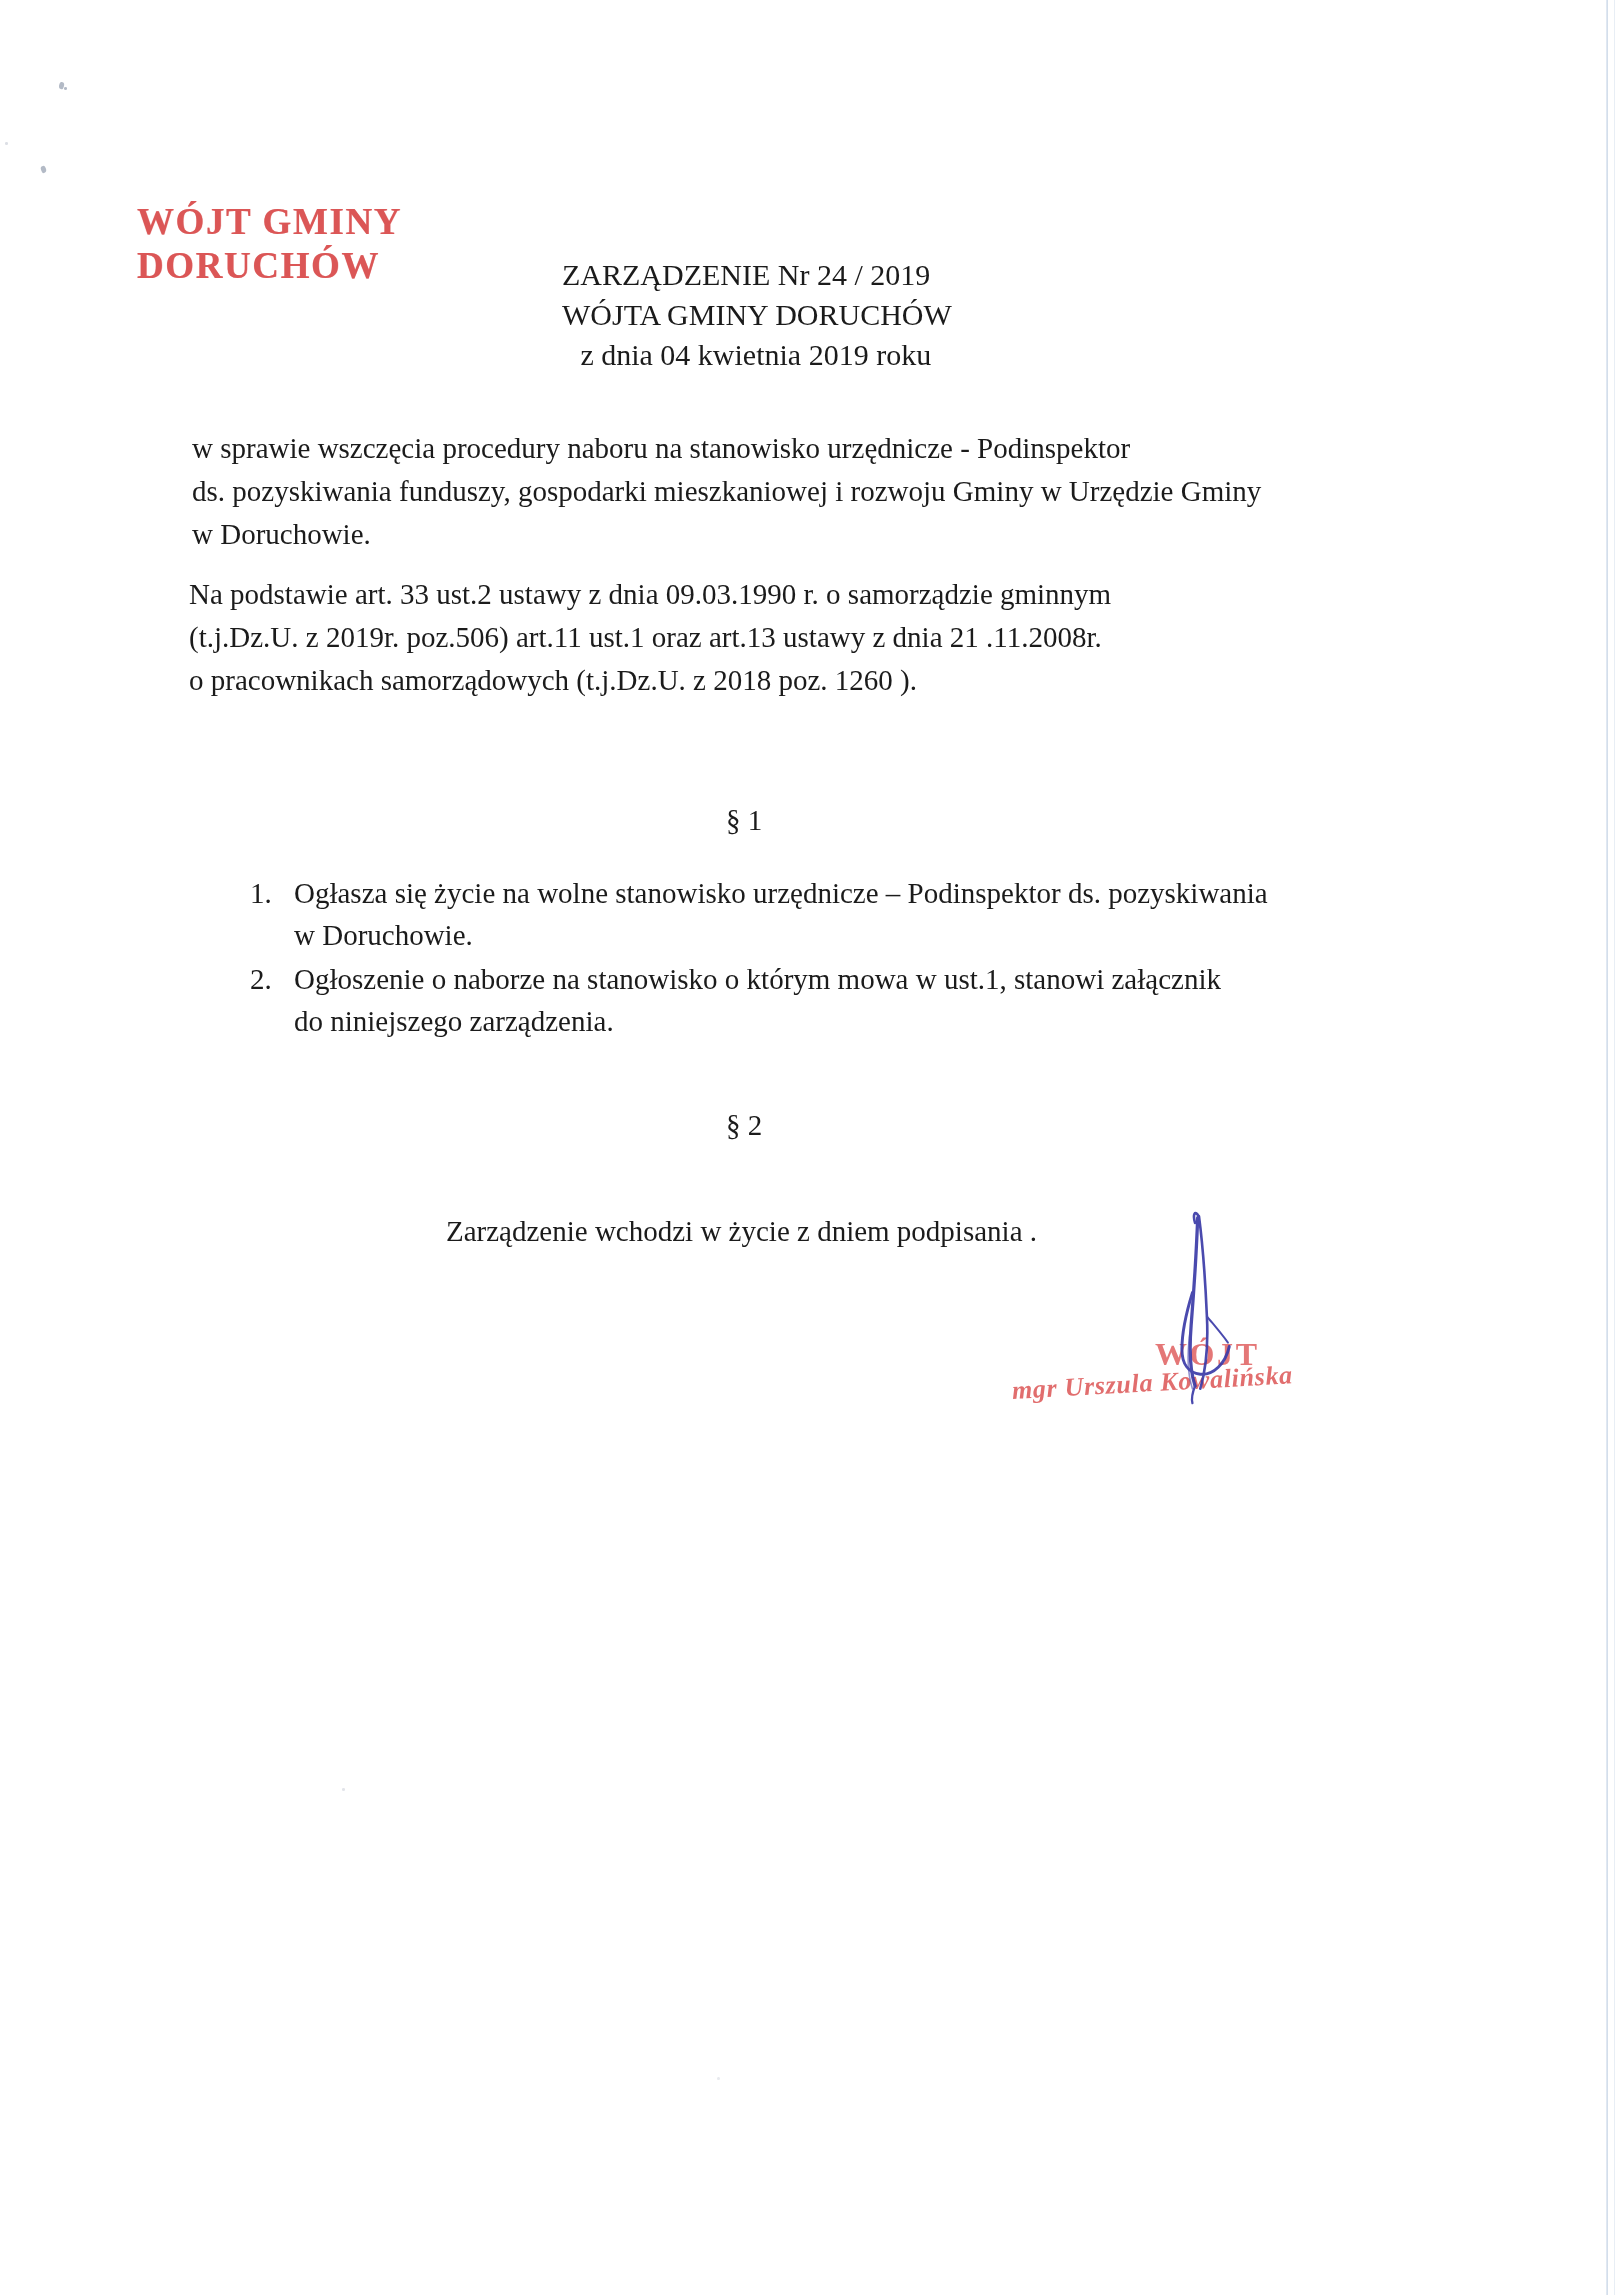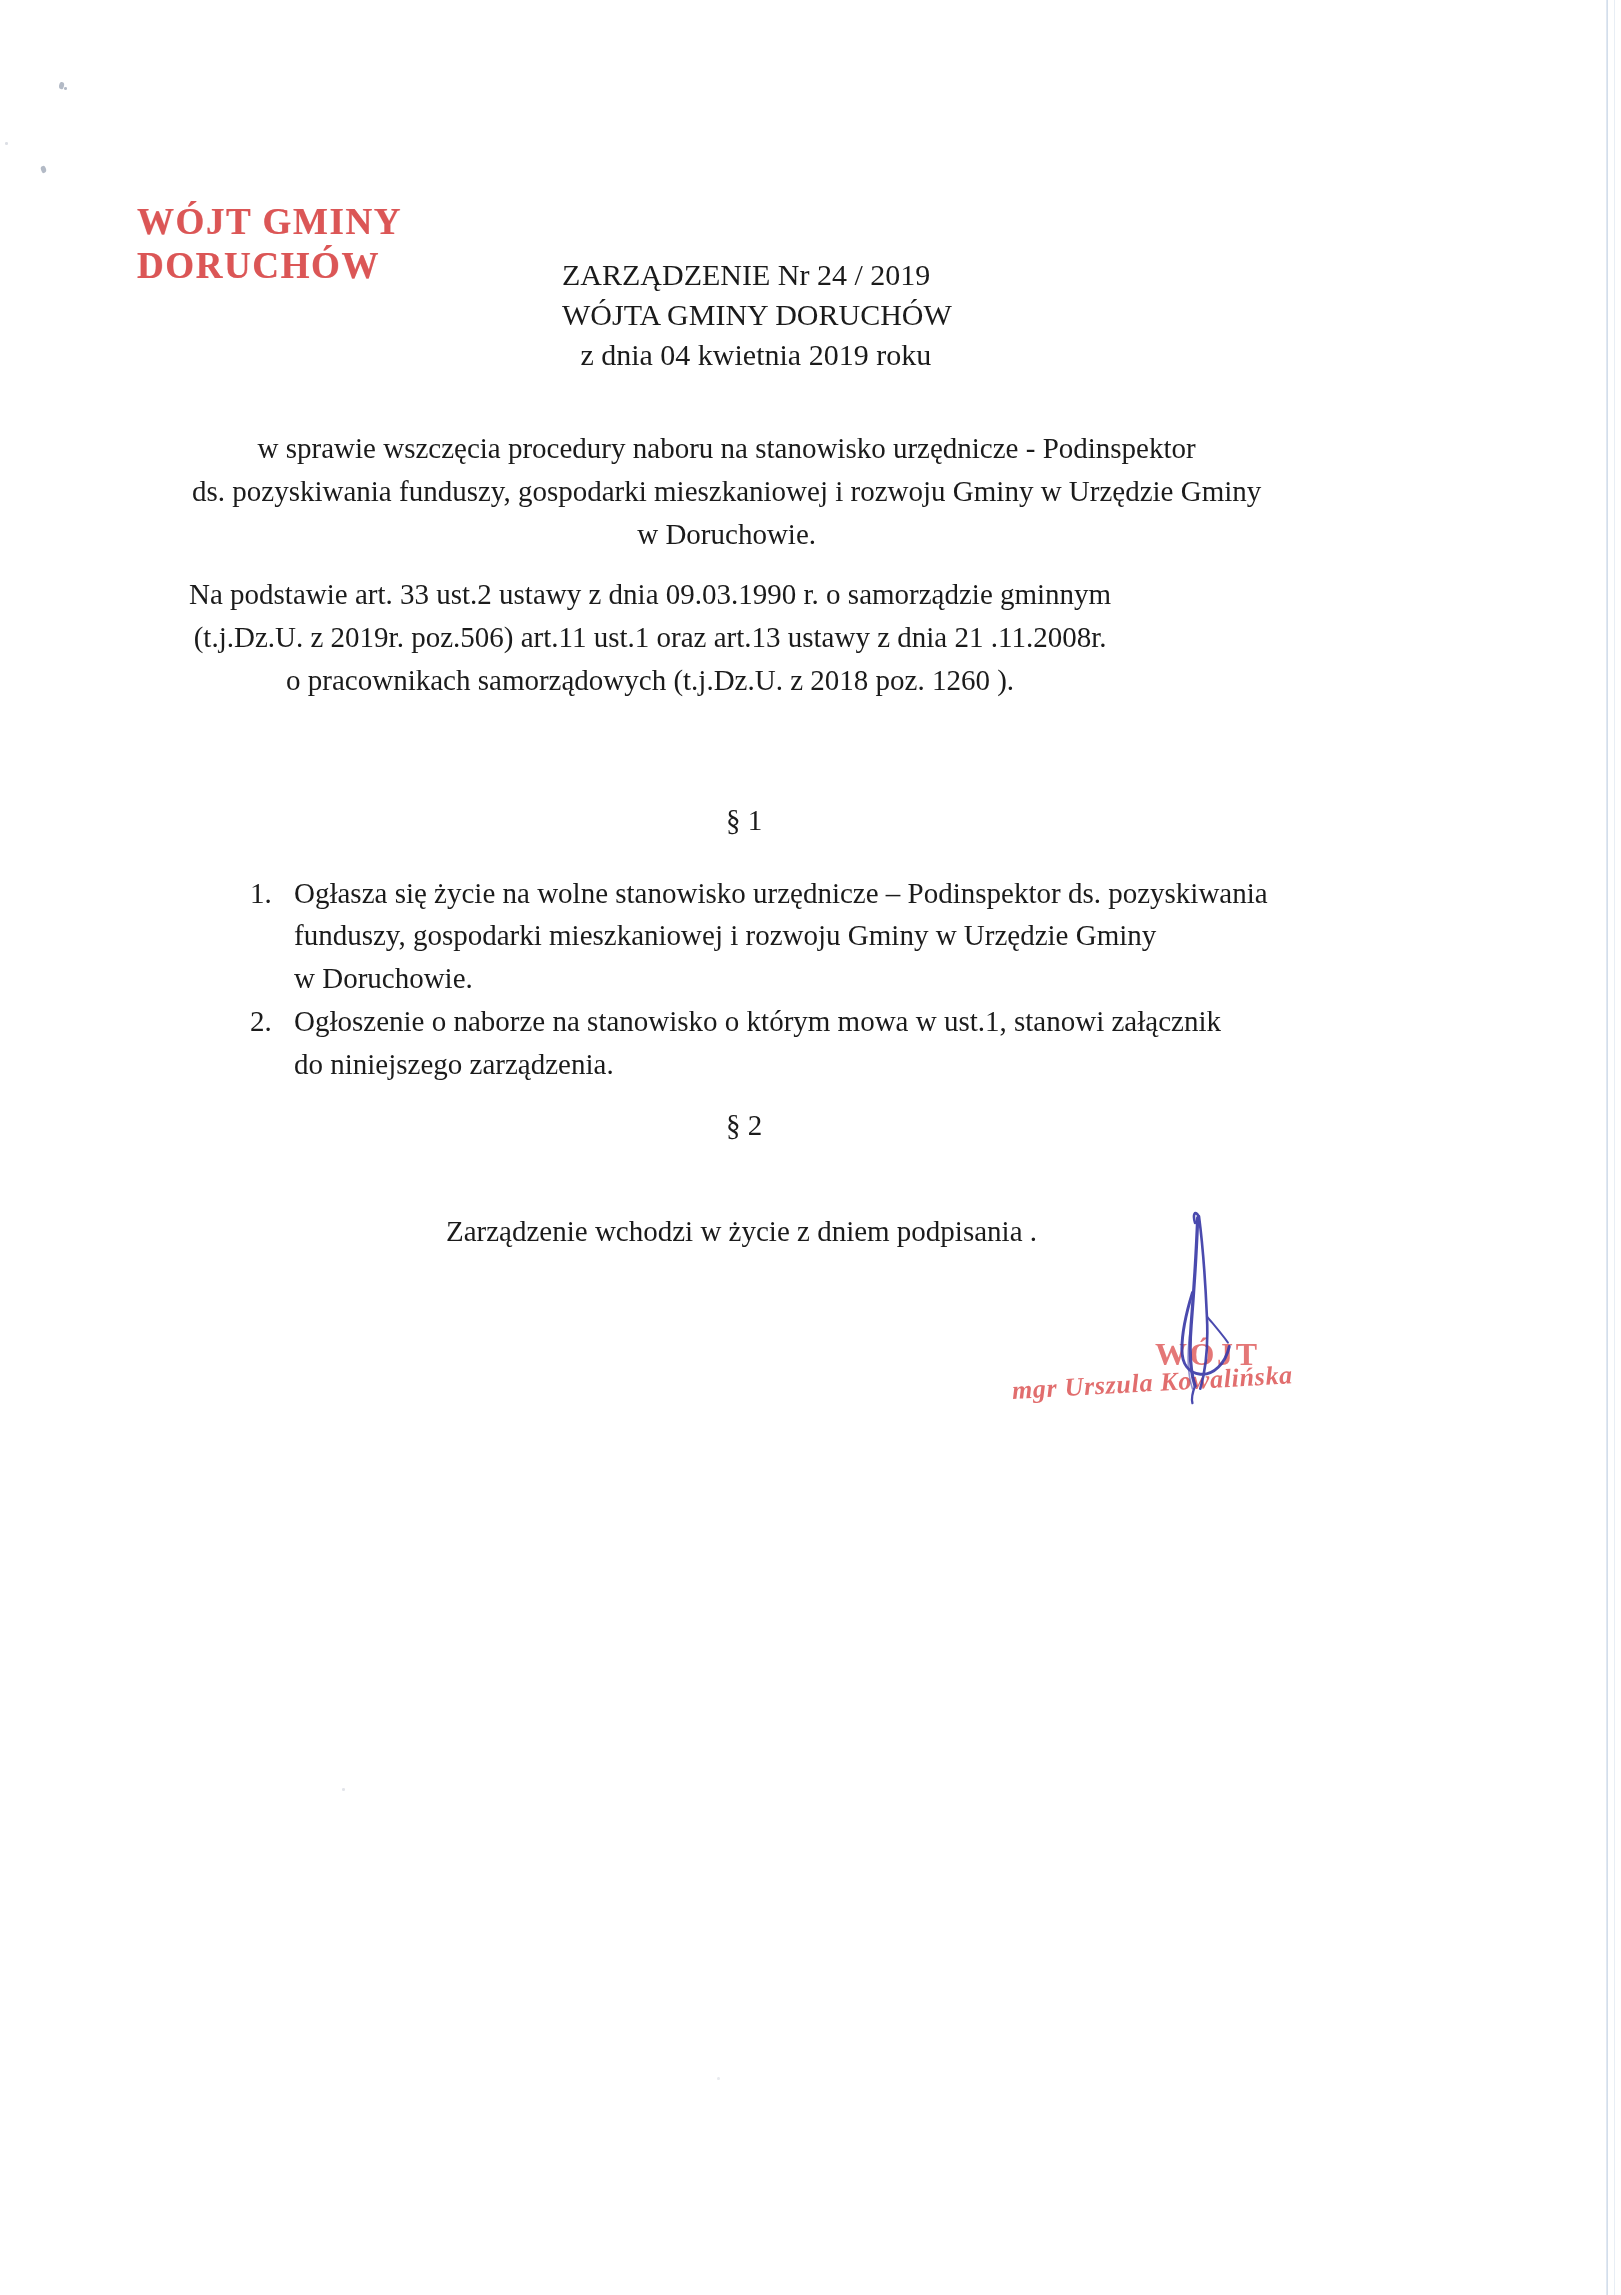--- a/index.html
+++ b/index.html
@@ -85,21 +85,21 @@
   .title-block .t2 { display: block; }
   .title-block .t3 { display: block; padding-left: 18.4px; }
 
   
   .para {
     position: absolute;
     font-size: 29px;
     line-height: 1.48;
     color: #1b1b1b;
   }
-  .para .ln { display: block; white-space: nowrap; text-align: center; }
+  .para .ln { display: block; white-space: nowrap; }
 
   #subject-para { left: 192px; top: 427px; }
   #legal-para   { left: 189px; top: 573px; }
 
   
   .section-marker {
     position: absolute;
     font-size: 29px;
     color: #1b1b1b;
   }
@@ -219,21 +219,20 @@
     <span class="ln">o pracownikach samorządowych (t.j.Dz.U. z 2018 poz. 1260 ).</span>
   </div>
 
   <div class="section-marker" id="sec1-marker">§ 1</div>
 
   <div class="clause-list">
     <div class="clause">
       <div class="clause-num">1.</div>
       <div class="clause-body">
         <span class="ln">Ogłasza się życie na wolne stanowisko urzędnicze – Podinspektor ds. pozyskiwania</span>
-        <span class="ln">funduszy, gospodarki mieszkaniowej i rozwoju Gminy w Urzędzie Gminy</span>
         <span class="ln">w Doruchowie.</span>
       </div>
     </div>
     <div class="clause">
       <div class="clause-num">2.</div>
       <div class="clause-body">
         <span class="ln">Ogłoszenie o naborze na stanowisko o którym mowa w ust.1, stanowi załącznik</span>
         <span class="ln">do niniejszego zarządzenia.</span>
       </div>
     </div>

